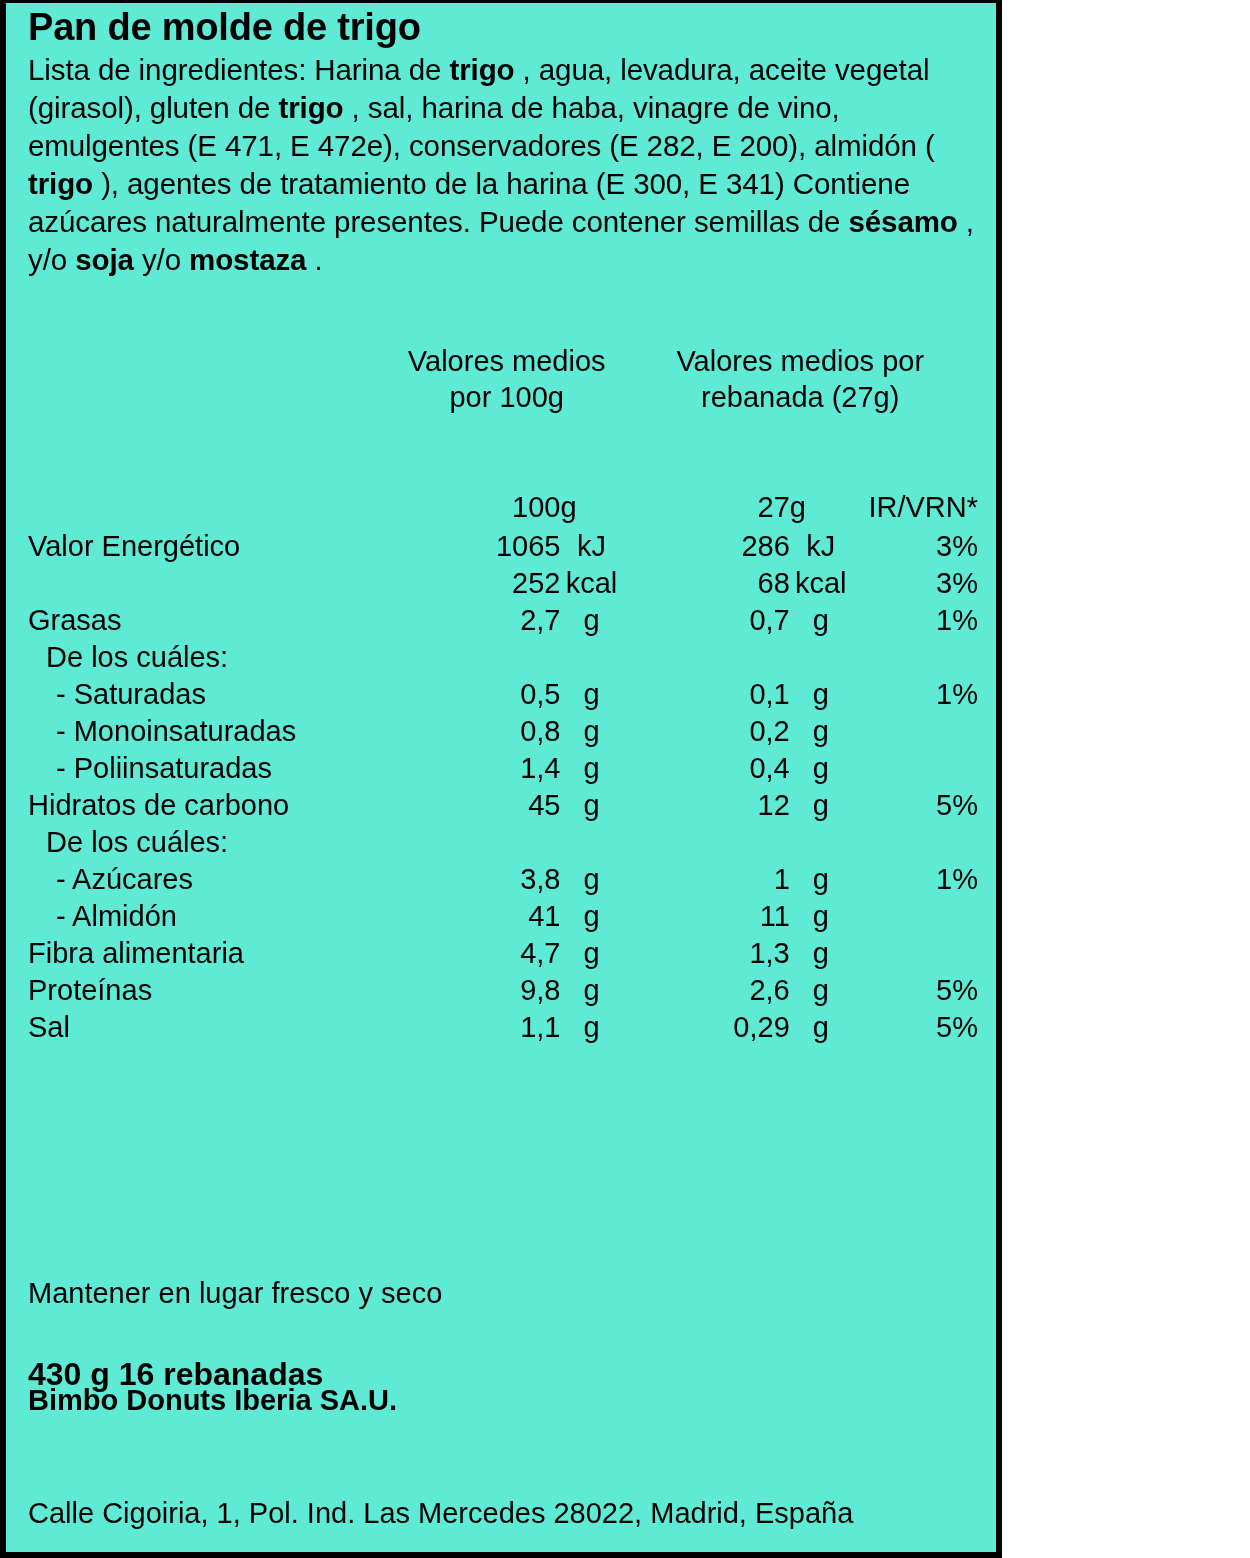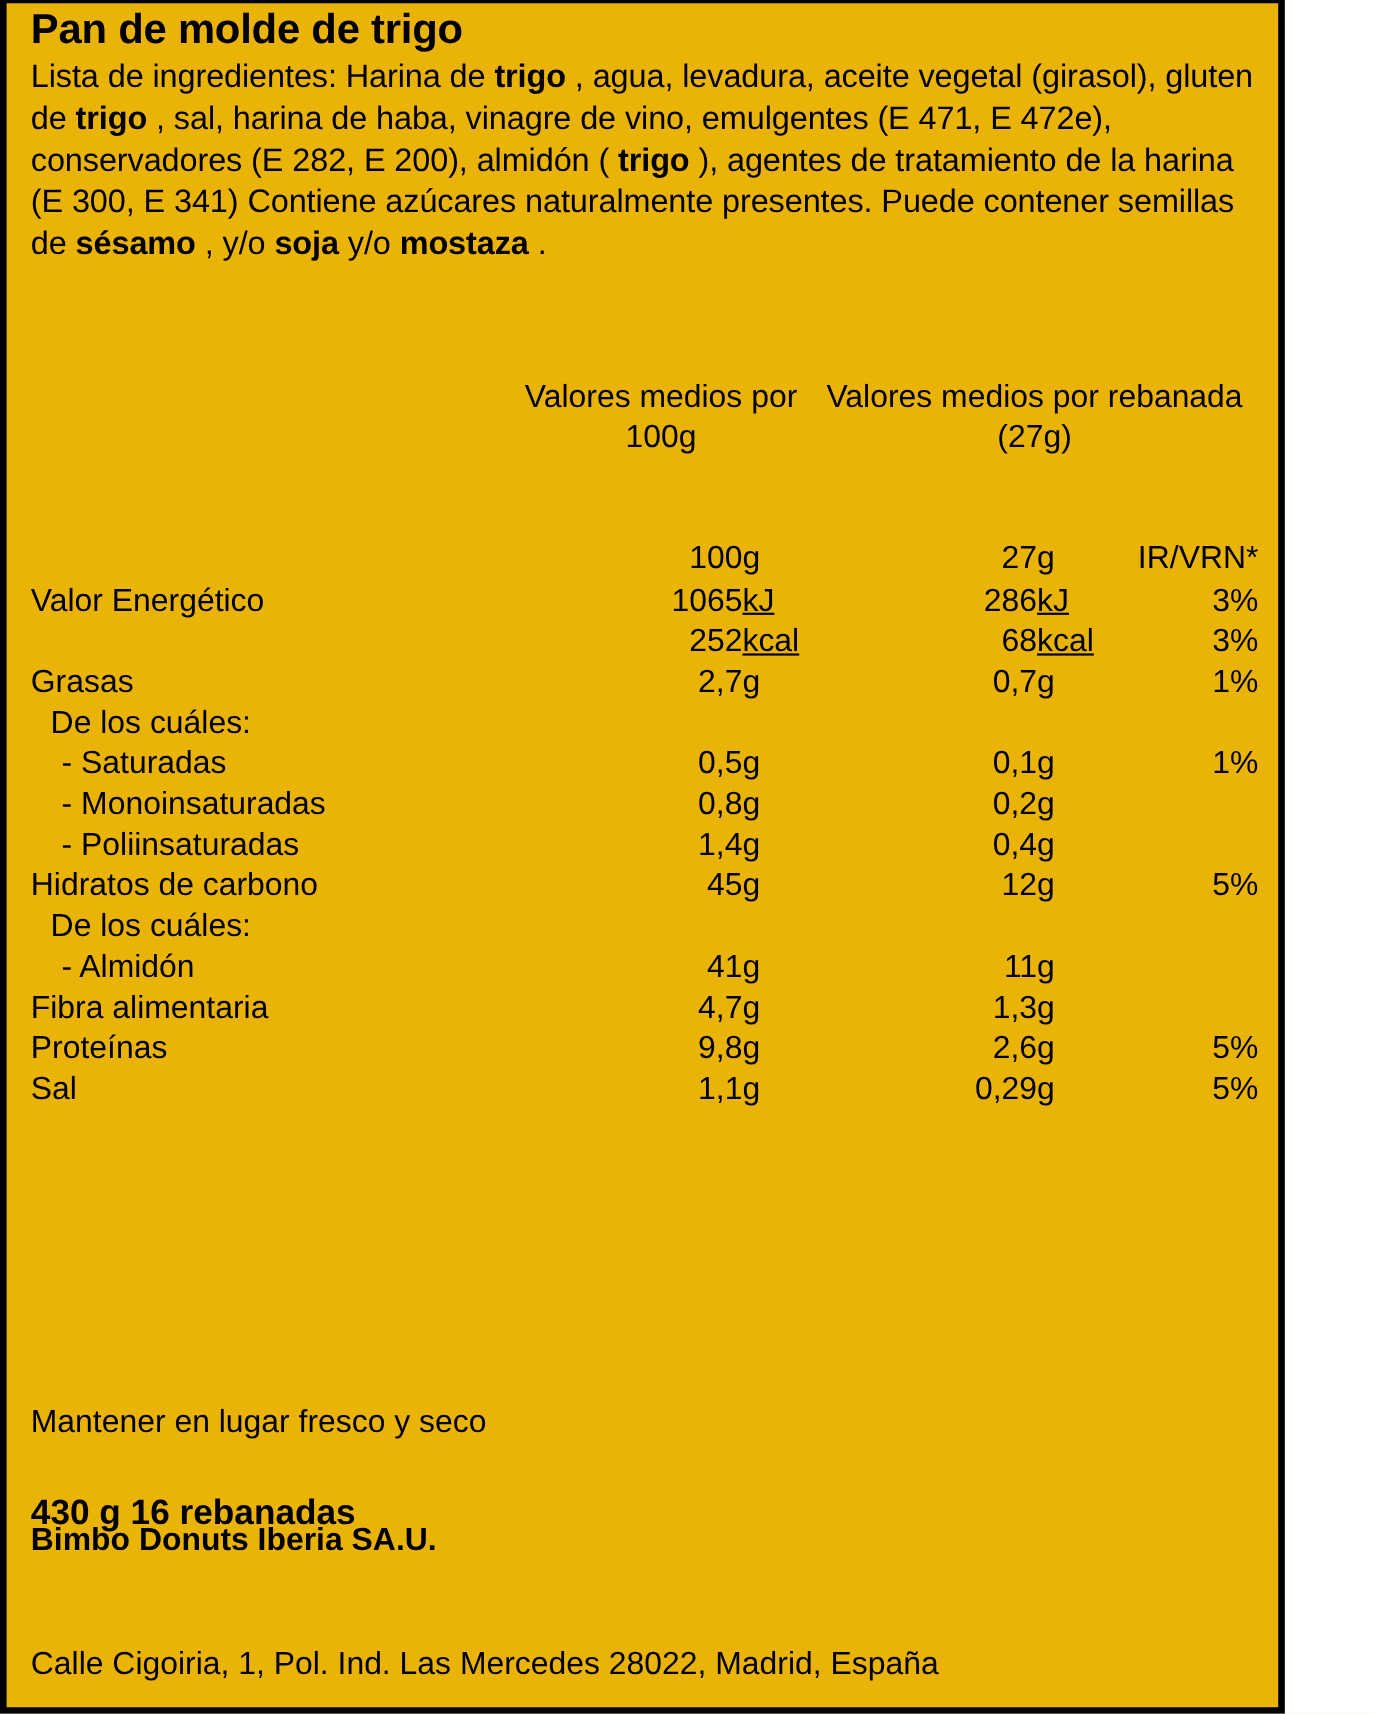--- a/index.html
+++ b/index.html
@@ -6,24 +6,24 @@
     margin: 0;
     padding: 0;
     background: #ffffff;
   }
   body {
     font-family: "Liberation Sans", sans-serif;
     color: #000000;
   }
   .label-frame {
     position: relative;
-    width: 1168px;
+    width: 1002px;
     height: 1558px;
     box-sizing: border-box;
-    background: #eab308;
+    background: #5eead4;
     border-top: 3px solid #000;
     border-left: 6px solid #000;
     border-right: 6px solid #000;
     border-bottom: 6px solid #000;
     overflow: hidden;
   }
   .inner {
     position: absolute;
     left: 0; top: 0; right: 0; bottom: 0;
     padding: 0 18px 0 22px;
@@ -84,22 +84,21 @@
   .num-cell {
     text-align: right;
     white-space: nowrap;
     line-height: 37px;
   }
   .num-cell .num {
     display: inline-block;
   }
   .num-cell .unit {
     display: inline-block;
-    text-align: left;
-    text-decoration: underline;
+    text-align: center;
   }
   
   .col100 .num { width: 118px; }
   .col100 .unit { width: 62px; }
   .colserv .num { width: 118px; }
   .colserv .unit { width: 62px; }
 
   .pct-cell {
     text-align: right;
     white-space: nowrap;
@@ -246,20 +245,26 @@
             <td class="num-cell colserv"><span class="num">12</span><span class="unit">g</span></td>
             <td class="pct-cell">5%</td>
           </tr>
           <tr class="tall">
             <td class="lbl lvl1">De los  cuáles:</td>
             <td class="num-cell col100"><span class="num"></span><span class="unit"></span></td>
             <td class="num-cell colserv"><span class="num"></span><span class="unit"></span></td>
             <td class="pct-cell"></td>
           </tr>
           <tr class="tall">
+            <td class="lbl lvl2">- Azúcares</td>
+            <td class="num-cell col100"><span class="num">3,8</span><span class="unit">g</span></td>
+            <td class="num-cell colserv"><span class="num">1</span><span class="unit">g</span></td>
+            <td class="pct-cell">1%</td>
+          </tr>
+          <tr class="tall">
             <td class="lbl lvl2">- Almidón</td>
             <td class="num-cell col100"><span class="num">41</span><span class="unit">g</span></td>
             <td class="num-cell colserv"><span class="num">11</span><span class="unit">g</span></td>
             <td class="pct-cell"></td>
           </tr>
           <tr class="tall">
             <td class="lbl lvl0">Fibra  alimentaria</td>
             <td class="num-cell col100"><span class="num">4,7</span><span class="unit">g</span></td>
             <td class="num-cell colserv"><span class="num">1,3</span><span class="unit">g</span></td>
             <td class="pct-cell"></td>

